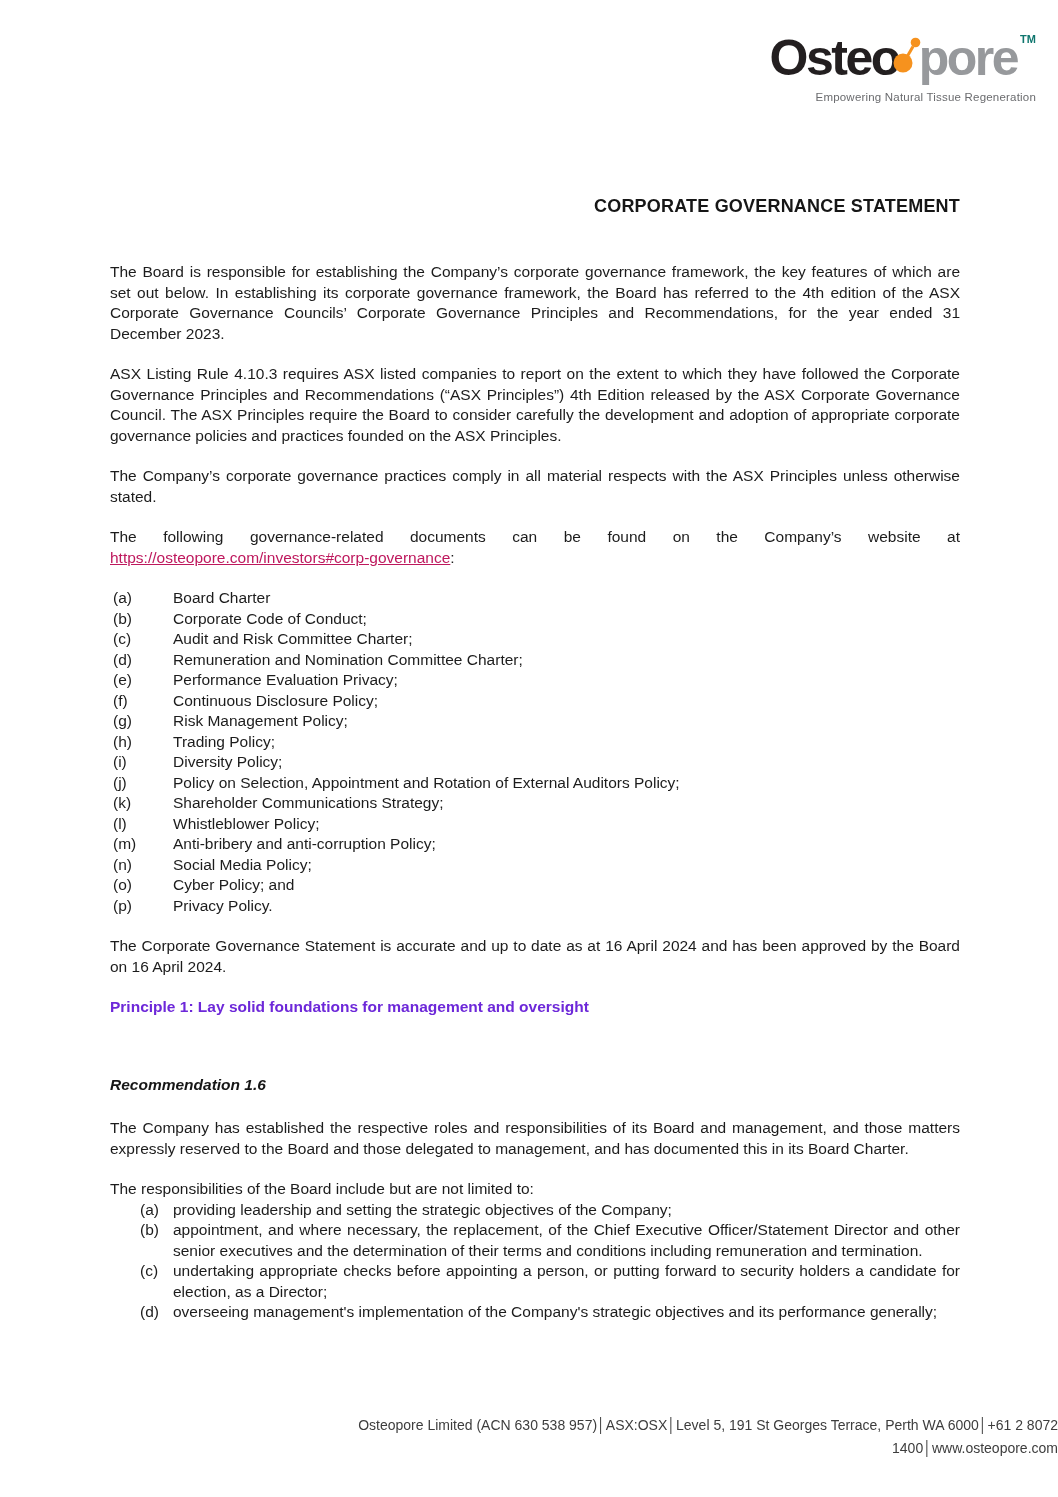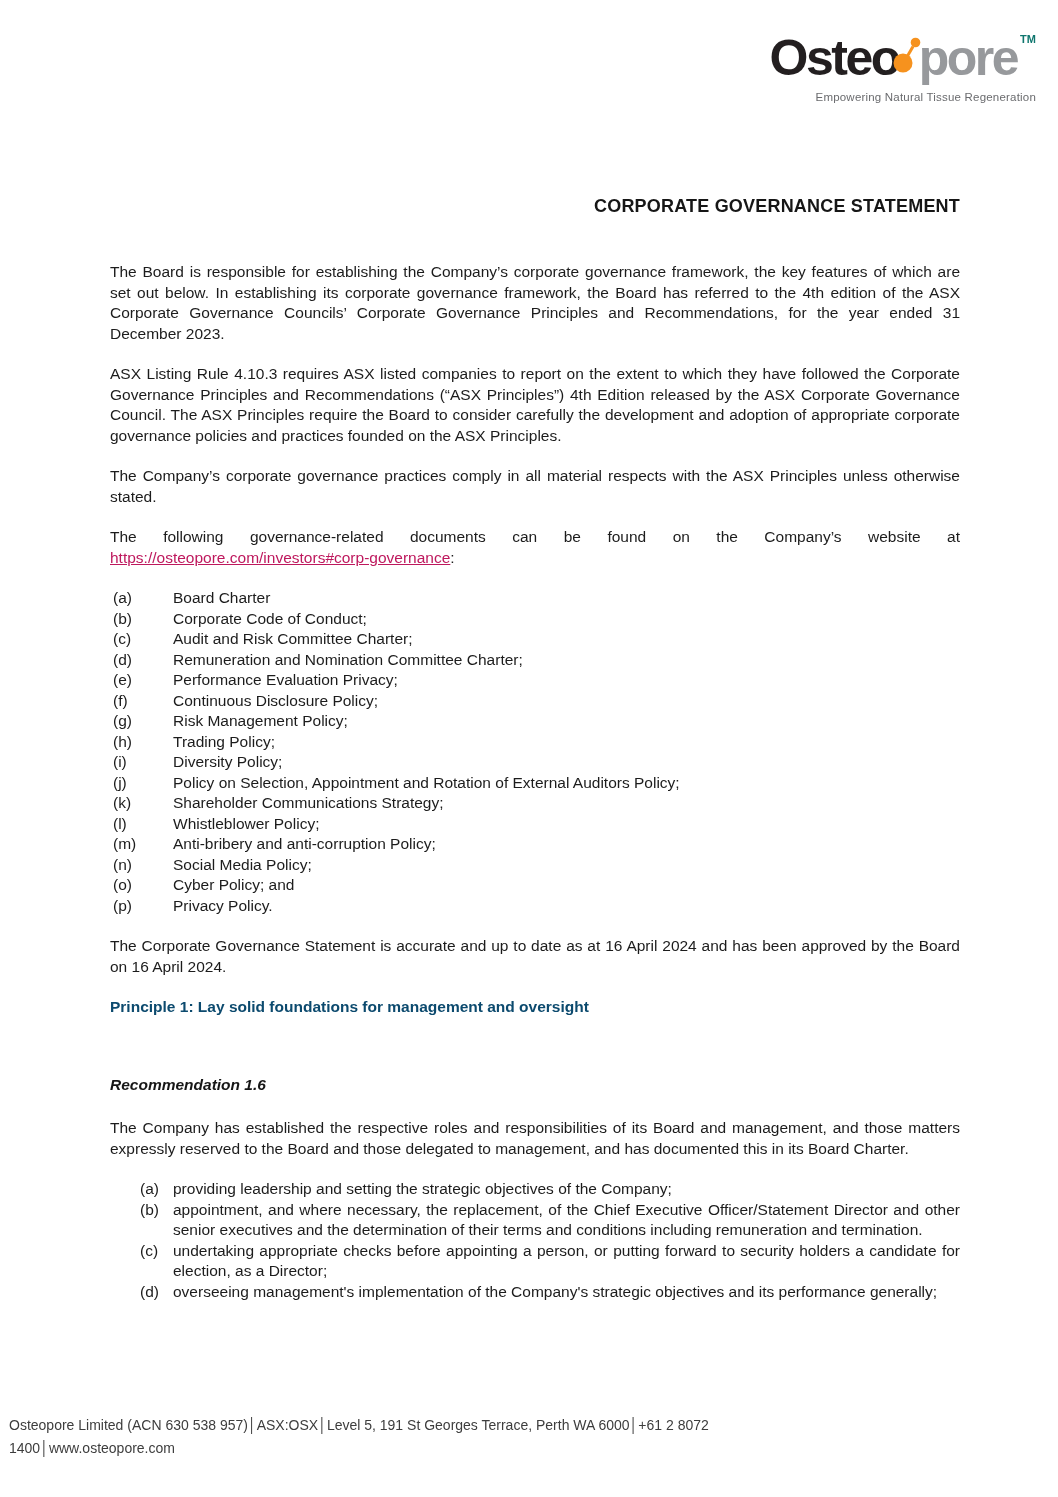--- a/index.html
+++ b/index.html
@@ -46,36 +46,36 @@
   p.body-par { text-align: justify; margin-bottom: 20px; }
   a.weblink { color: #be185d; text-decoration: underline; cursor: pointer; }
   
   .doc-list { margin-bottom: 20px; }
   .doc-row { display: flex; }
   .doc-label { flex: none; width: 63px; padding-left: 3px; }
   .doc-text { flex: 1; }
   
   h2.principle {
     font-size: 15.5px; line-height: 20.5px;
-    margin-bottom: 20px; color: #0c4a6e;
+    margin-bottom: 20px; color: #6d28d9;
   }
   h3.recommendation {
     font-size: 15.5px; line-height: 20.5px; font-style: italic;
     margin-top: 57px; margin-bottom: 23px; color: #161616;
   }
   p.intro-par { text-align: left; margin-bottom: 0; }
   
   .resp-list { margin-bottom: 0; }
   .resp-row { display: flex; }
   .resp-label { flex: none; width: 33px; margin-left: 30px; }
   .resp-text { flex: 1; text-align: justify; }
   
   .page-footer {
     position: absolute; left: 9px; right: 0; bottom: 38px;
-    text-align: left;
+    text-align: right;
     font-size: 14px; line-height: 22.5px;
     color: #3d3d3d;
   }
 </style>
 </head>
 <body>
 
 <div class="page">
 
   <header class="logo">
@@ -172,20 +172,21 @@
     </div>
 
     <p class="body-par">The Corporate Governance Statement is accurate and up to date as at 16 April 2024 and has been approved by the Board on 16 April 2024.</p>
 
     <h2 class="principle">Principle 1: Lay solid foundations for management and oversight</h2>
 
     <h3 class="recommendation">Recommendation 1.6</h3>
 
     <p class="body-par">The Company has established the respective roles and responsibilities of its Board and management, and those matters expressly reserved to the Board and those delegated to management, and has documented this in its Board Charter.</p>
 
+    <p class="body-par intro-par">The responsibilities of the Board include but are not limited to:</p>
 
     <div class="resp-list">
       <div class="resp-row">
           <span class="resp-label">(a)</span>
           <span class="resp-text">providing leadership and setting the strategic objectives of the Company;</span>
         </div>
       <div class="resp-row">
           <span class="resp-label">(b)</span>
           <span class="resp-text">appointment, and where necessary, the replacement, of the Chief Executive Officer/Statement Director and other senior executives and the determination of their terms and conditions including remuneration and termination.</span>
         </div>

